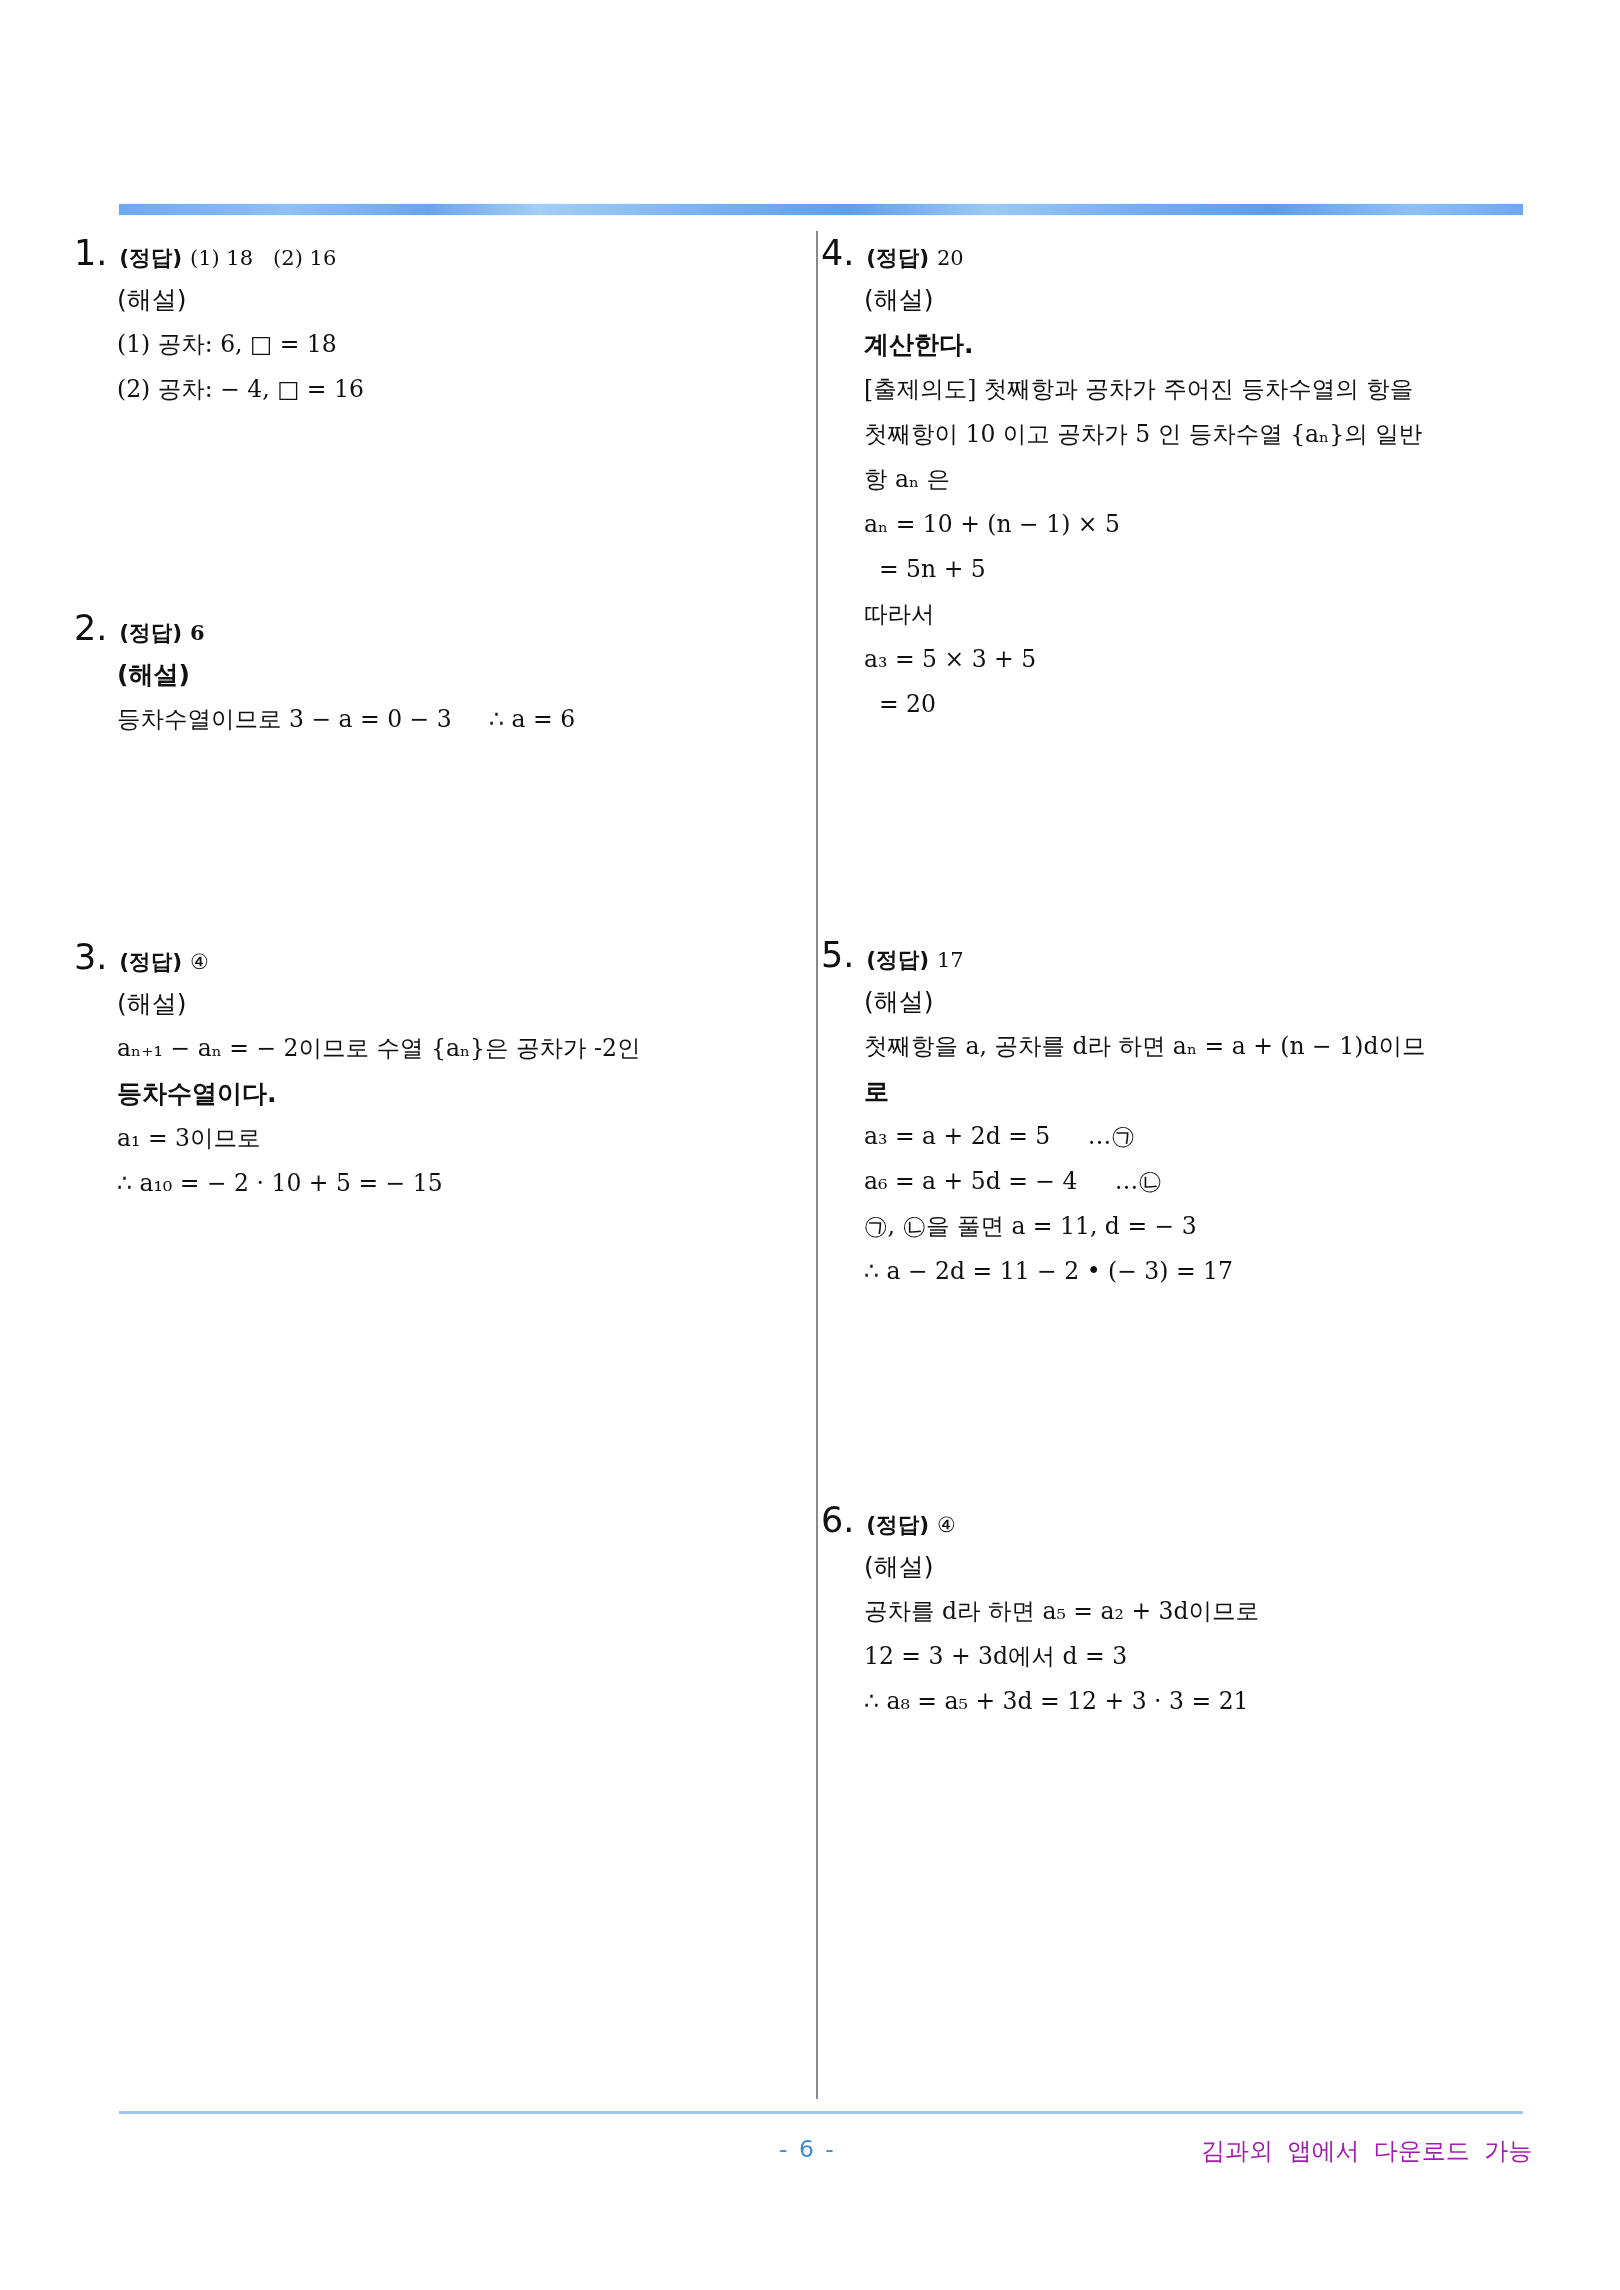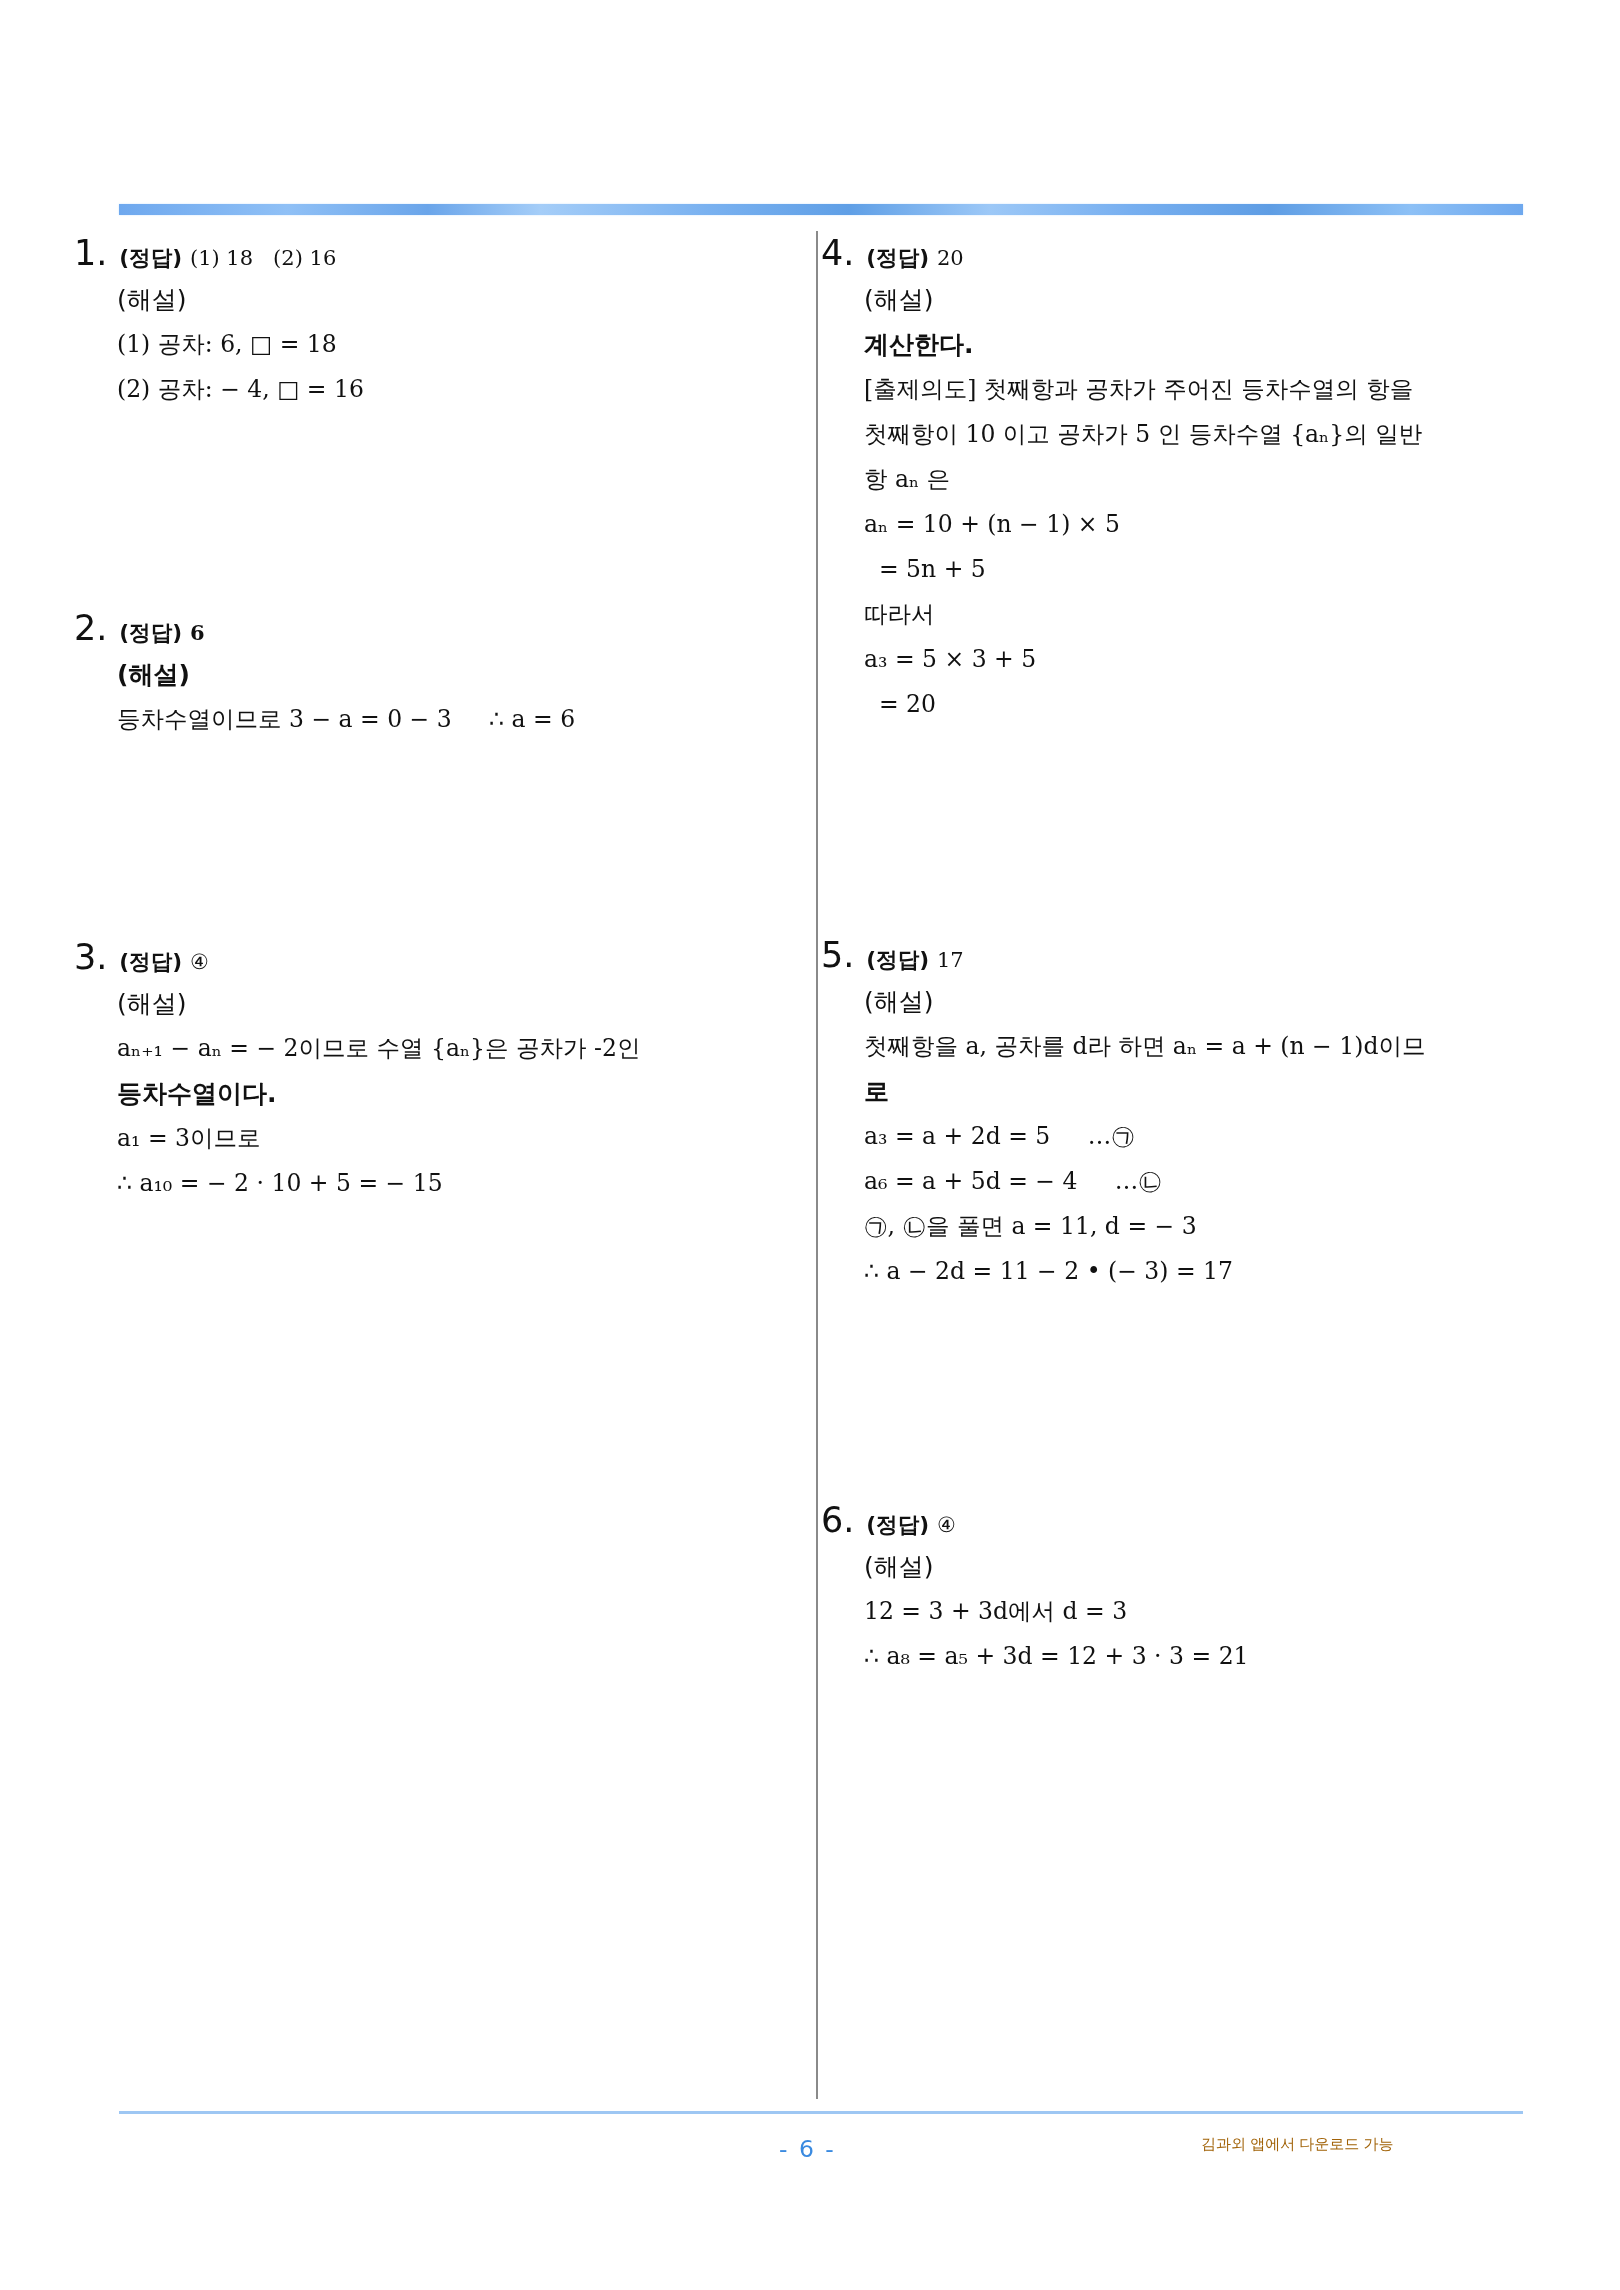--- a/index.html
+++ b/index.html
@@ -5,22 +5,22 @@
     html, body { margin:0; padding:0; background:#ffffff; }
     body { width:1620px; height:2291px; position:relative; overflow:hidden;
            font-family:"DejaVu Serif", "Liberation Serif", serif; color:#111; }
     .top-bar { position:absolute; left:119px; top:204px; width:1404px; height:10.8px;
                background:linear-gradient(90deg,#6ea8ee 0%,#8fc0f6 12%,#6aa5ea 22%,#a4cdf8 30%,#79b1f0 42%,#5f9fe6 52%,#9cc8f7 62%,#77aff0 72%,#5e9de4 82%,#8cc0f6 92%,#6ea8ee 100%);
                box-shadow:0 0 2px #cfe6fd; }
     .divider { position:absolute; left:816px; top:231px; width:2px; height:1868px; background:#8a8a8a; }
     .footer-line { position:absolute; left:119px; top:2111px; width:1404px; height:2.9px; background:#9ec7f3; }
     .page-num { position:absolute; left:779px; top:2135px; font-family:"DejaVu Sans", sans-serif;
                 font-size:23.5px; color:#3a8ae0; letter-spacing:2px; }
-    .footer-note { position:absolute; left:1201px; top:2135px; font-family:Liberation Sans, sans-serif;
-                   font-size:15px; color:#a16207; }
+    .footer-note { position:absolute; left:1201px; top:2135px; font-family:Liberation Mono, monospace;
+                   font-size:24px; color:#a21caf; }
     .problem { position:absolute; }
     .head { display:flex; align-items:baseline; white-space:nowrap; }
     .num { font-family:"DejaVu Sans", sans-serif; font-size:35px; font-weight:normal; margin-right:11.8px; }
     .lbl { font-family:"DejaVu Sans", sans-serif; font-weight:bold; font-size:21.6px; margin-right:7.8px; }
     .ans { font-size:21px; }
     .body { margin-left:43px; margin-top:9.8px; font-size:23.5px; line-height:45px; }
     .line { white-space:nowrap; }
     .kr { font-family:"DejaVu Sans", sans-serif; font-size:25px; }
     .bold { font-weight:bold; }
   </style>
@@ -108,20 +108,21 @@
 </div>
 
 <div class="problem" style="left:821px; top:1500px;">
   <div class="head">
     <span class="num">6.</span>
     <span class="lbl">(정답)</span>
     <span class="ans">④</span>
   </div>
   <div class="body" style="margin-top:3.9px;">
     <div class="line kr">(해설)</div>
+    <div class="line">공차를 d라 하면 a₅ = a₂ + 3d이므로</div>
     <div class="line">12 = 3 + 3d에서 d = 3</div>
     <div class="line">∴ a₈ = a₅ + 3d = 12 + 3 · 3 = 21</div>
   </div>
 </div>
 
 <div class="footer-line"></div>
 <div class="page-num">- 6 -</div>
 <div class="footer-note">김과외 앱에서 다운로드 가능</div>
 
 

